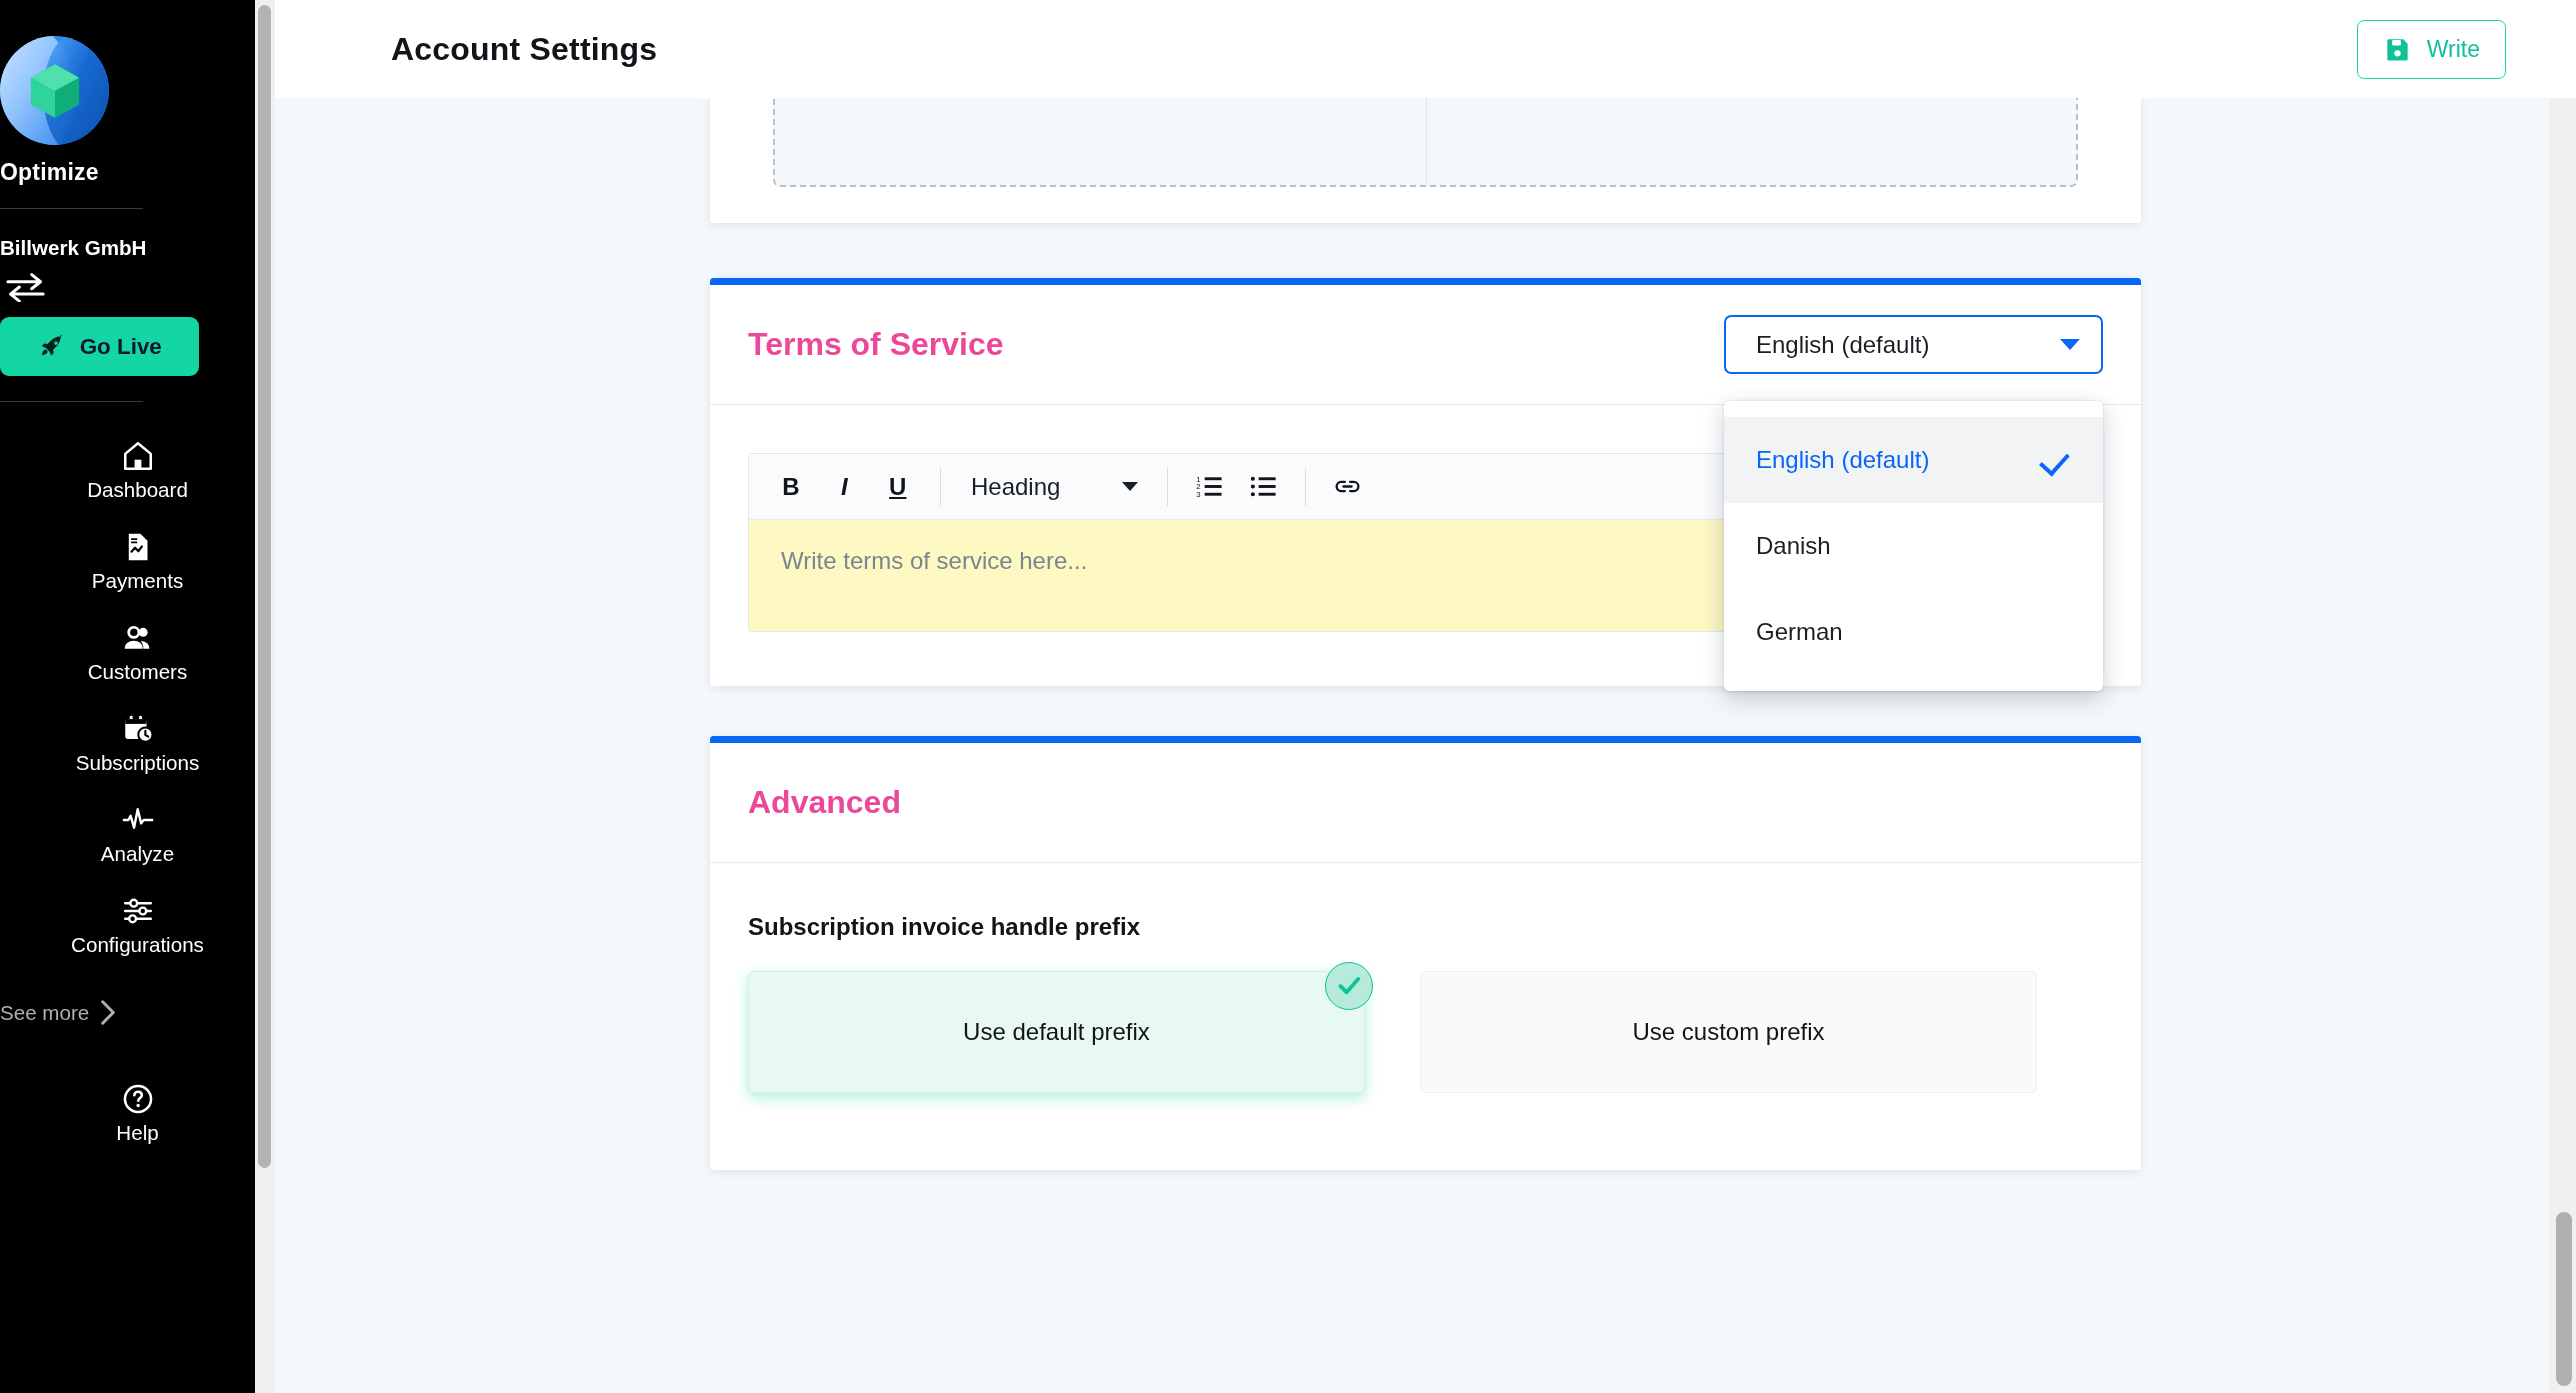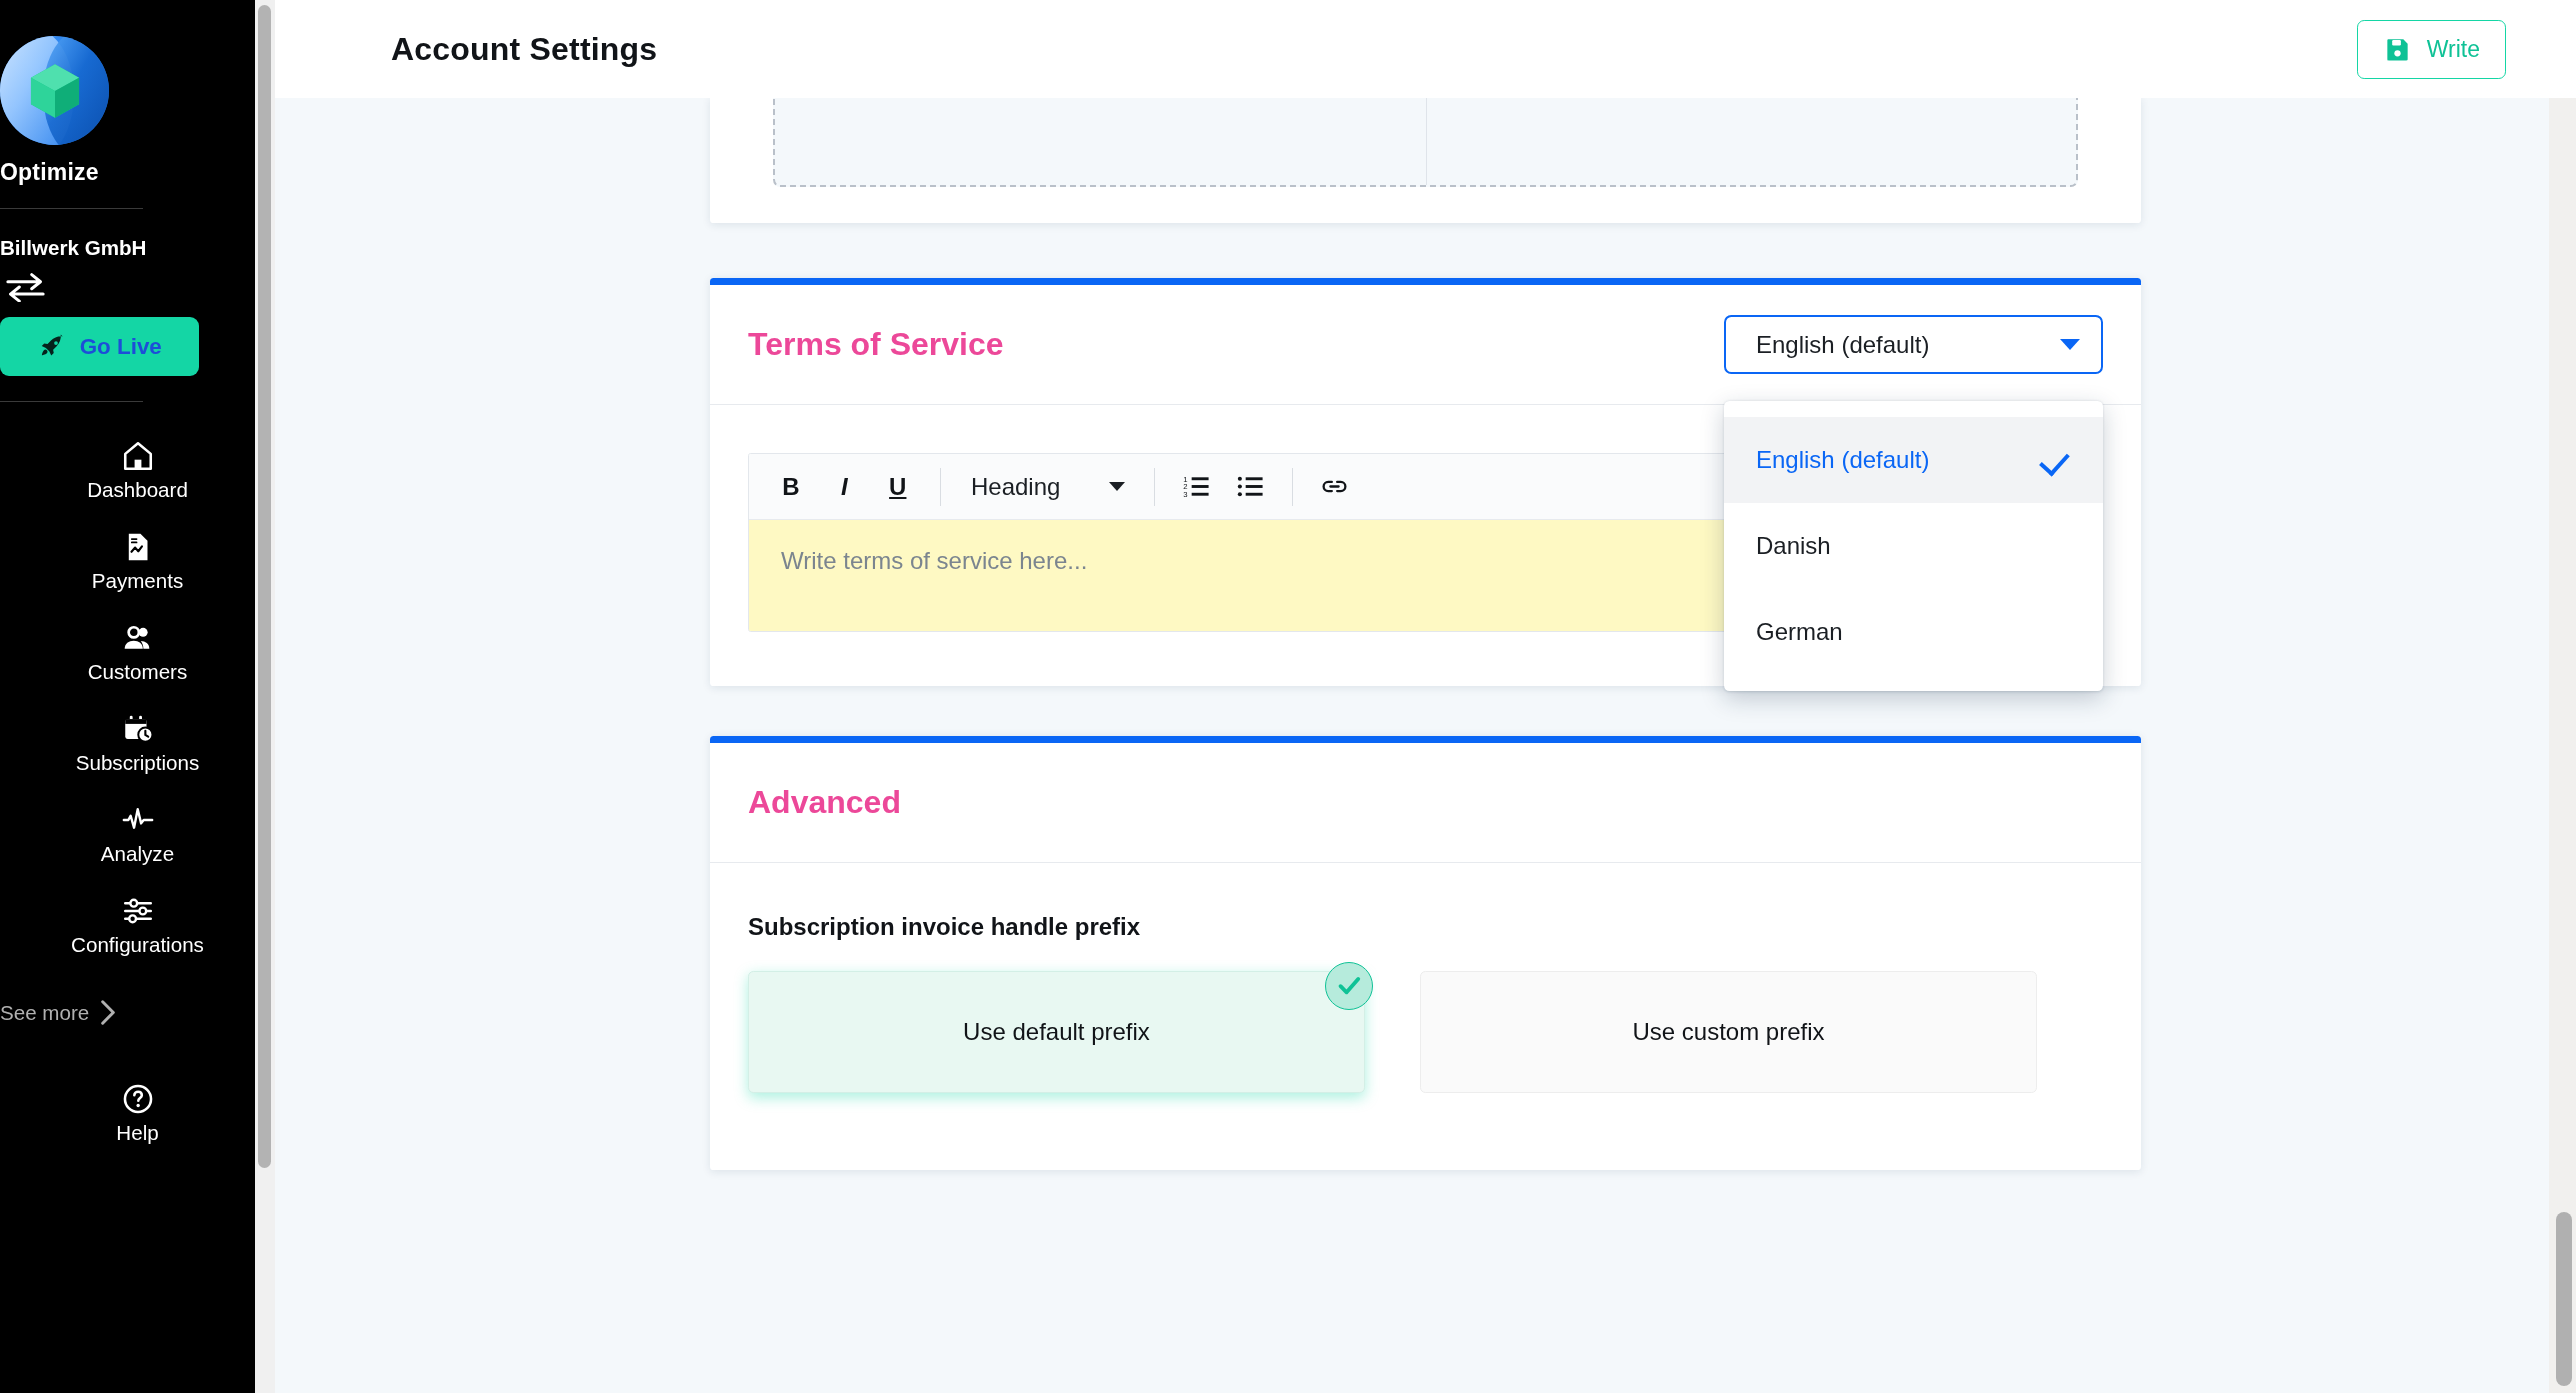--- a/index.html
+++ b/index.html
@@ -101,21 +101,21 @@
   .switch-org {
     margin-top: 9px;
     width: 50px; height: 36px;
     display: flex; align-items: center; justify-content: center;
     cursor: pointer;
   }
   .go-live {
     margin-top: 12.5px;
     width: 199px; height: 59px;
     background: #14d6a5;
-    color: #1d4ed8;
+    color: #0f172a;
     border: none;
     border-radius: 9px;
     display: flex; align-items: center; justify-content: center;
     gap: 12.5px;
     font-size: 22.4px;
     font-weight: 700;
     cursor: pointer;
   }
   .sb-divider2 {
     width: 143px; height: 0.9px;
@@ -340,21 +340,21 @@
     font-size: 24px;
     color: #111418;
   }
   .tb-sep {
     width: 0.9px; height: 38px;
     background: #d9dde2;
     margin: 0 12.5px;
   }
   .tb-heading {
     display: flex; align-items: center;
-    gap: 49px;
+    gap: 62px;
     padding: 0 10.7px 0 12.5px;
     height: 48px;
     cursor: pointer;
   }
   .tb-heading .hd-label { font-size: 24px; color: #1b1f24; }
   .caret-sm {
     width: 0; height: 0;
     border-left: 8px solid transparent;
     border-right: 8px solid transparent;
     border-top: 9px solid #1b1f24;

